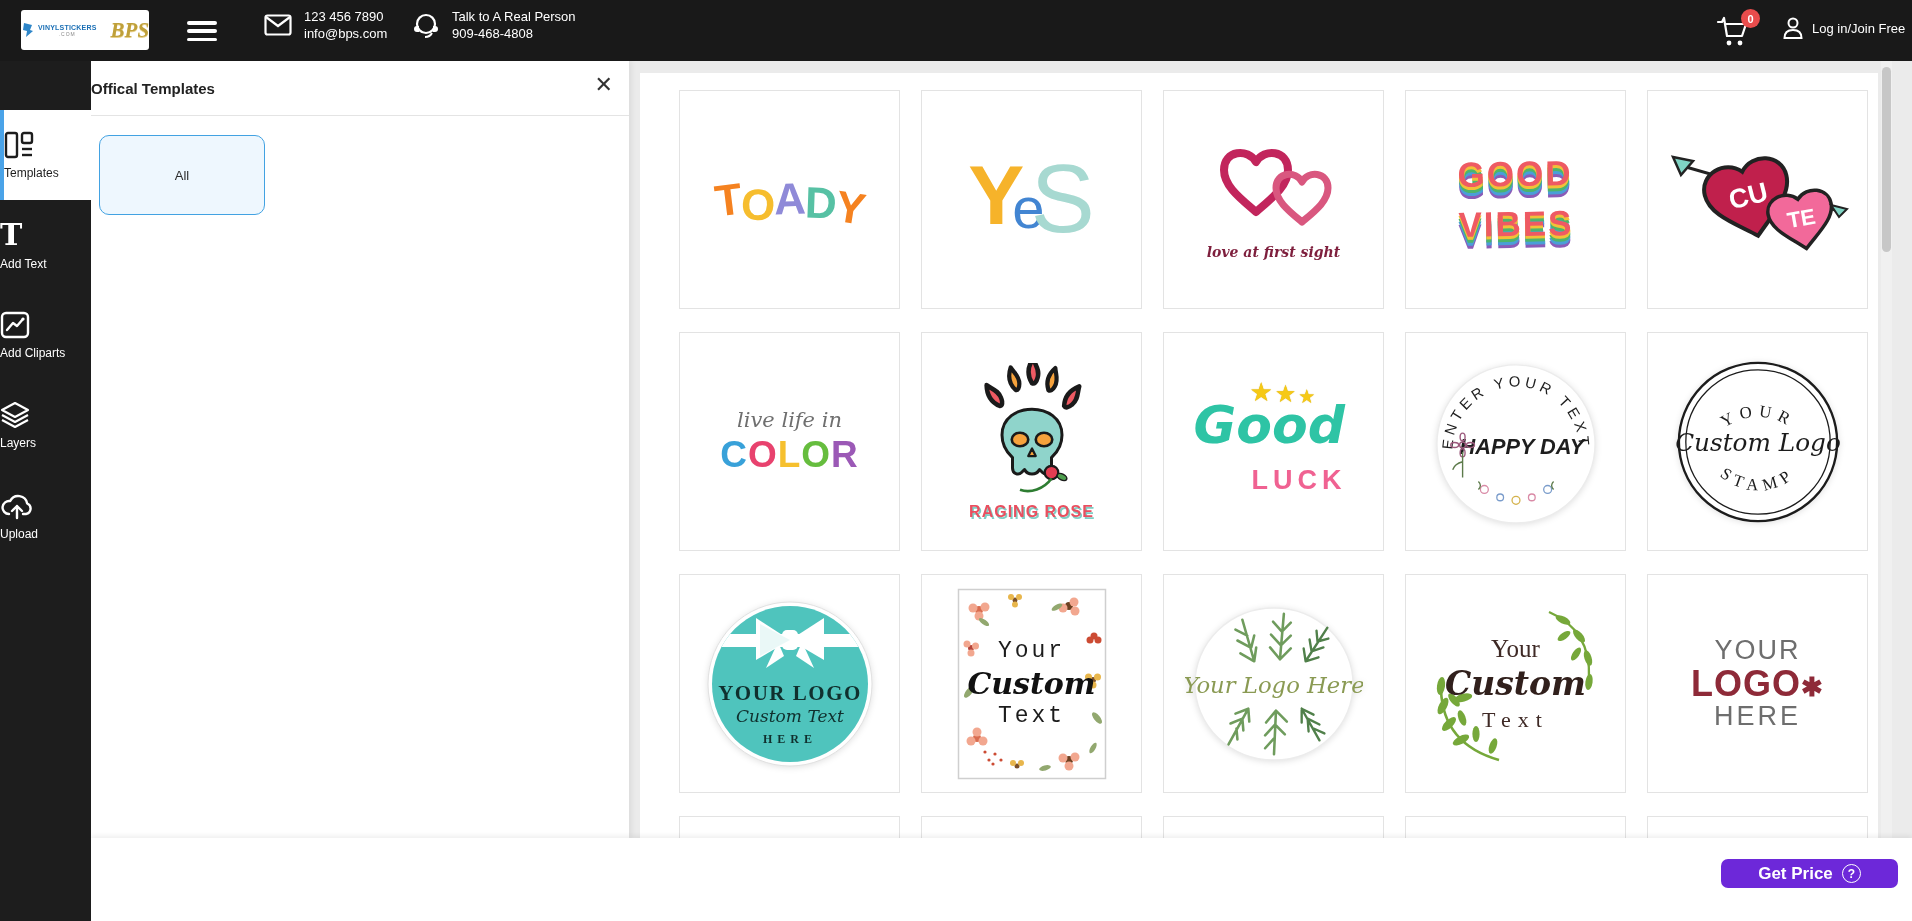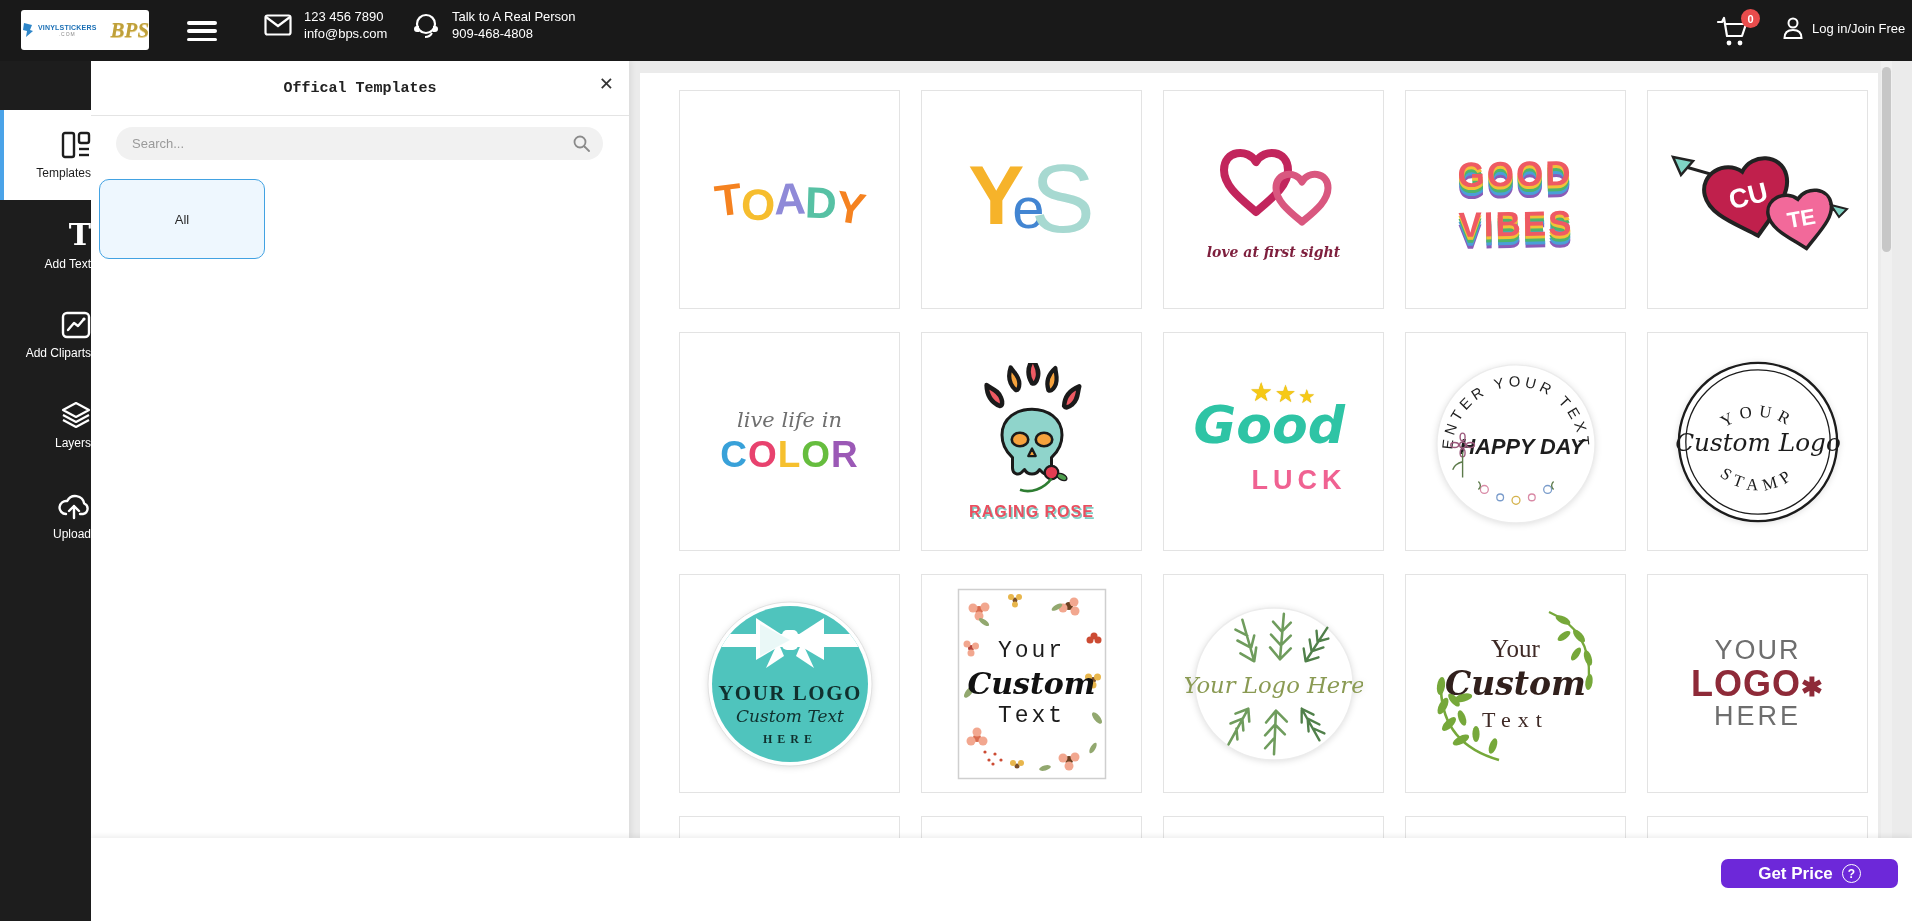--- a/index.html
+++ b/index.html
@@ -18,29 +18,29 @@
   .hamburger { position:absolute; left:187px; top:21px; width:30px; height:20px; display:flex; flex-direction:column; justify-content:space-between; cursor:pointer; }
   .hamburger div { height:3.5px; background:#fff; border-radius:2px; }
   .h-contact { position:absolute; top:9px; display:flex; align-items:center; gap:12px; color:#fff; cursor:pointer; }
   .h-contact .lines { display:flex; flex-direction:column; gap:2px; font-size:13px; line-height:15px; }
   .cart-wrap { position:absolute; left:1716px; top:16px; width:40px; height:34px; cursor:pointer; }
   .cart-badge { position:absolute; right:-4px; top:-7px; min-width:19px; height:19px; border-radius:50%; background:#e84c4c; color:#fff; font-size:11px; font-weight:bold; display:flex; align-items:center; justify-content:center; }
   .login-wrap { position:absolute; left:1782px; top:16px; display:flex; align-items:center; gap:8px; color:#fff; font-size:13px; cursor:pointer; white-space:nowrap; }
 
   
   .sidebar { position:absolute; left:0; top:61px; width:91px; height:860px; background:#1d1d1d; z-index:20; padding-top:49px; }
-  .side-item { width:91px; height:90px; display:flex; flex-direction:column; align-items:flex-end; justify-content:center; gap:7px; color:#fff; font-size:12px; cursor:pointer; }
+  .side-item { width:91px; height:90px; display:flex; flex-direction:column; align-items:flex-start; justify-content:center; gap:7px; color:#fff; font-size:12px; cursor:pointer; }
   .side-item.active { background:#fff; color:#1d1d1d; border-left:4px solid #4aa3e8; }
   .side-item.active svg { stroke:#1d1d1d; }
   .side-item svg { stroke:#fff; }
   .side-item .tglyph { font-family:"DejaVu Serif", serif; font-weight:bold; font-size:30px; line-height:30px; }
 
   
   .panel { position:absolute; left:91px; top:61px; width:538px; height:777px; background:#fff; z-index:10; box-shadow:2px 0 6px rgba(0,0,0,.08); }
-  .panel-head { position:relative; height:55px; border-bottom:1px solid #e4e4e4; display:flex; align-items:center; justify-content:center;font-family:Liberation Mono, monospace; }
+  .panel-head { position:relative; height:55px; border-bottom:1px solid #e4e4e4; display:flex; align-items:center; justify-content:flex-start; }
   .panel-title { font-size:15px; font-weight:bold; color:#222; }
   .panel-close { position:absolute; right:16px; top:13px; font-size:22px; color:#333; cursor:pointer; line-height:1; }
   .search-pill { position:relative; margin:11px 25px 0 25px; width:487px; height:33px; background:#f1f1f1; border-radius:17px; display:flex; align-items:center; }
   .search-pill input { flex:1; border:none; outline:none; background:transparent; font-size:13px; color:#444; padding:0 40px 0 16px; font-family:"Liberation Sans", sans-serif; }
   .search-pill input::placeholder { color:#9a9a9a; }
   .search-icon { position:absolute; right:13px; top:8px; }
   .tabs { margin:19px 0 0 8px; display:flex; gap:13px; }
   .tab { height:80px; border-radius:10px; display:flex; align-items:center; justify-content:center; font-size:13px; color:#2b2b2b; cursor:pointer; }
   .tab.active { width:166px; background:#eef7fe; border:1px solid #42a2e2; }
   .tab.plain { width:164px; background:#f7f7f7; border:1px solid #ececec; }
@@ -211,27 +211,20 @@
       <path d="M17,28 V16 M17,16 l-5,5 M17,16 l5,5"></path>
     </svg>
     <span>Upload</span>
   </div>
 </div>
 
 <div class="panel">
   <div class="panel-head">
     <span class="panel-title">Offical Templates</span>
     <span class="panel-close">✕</span>
-  </div>
-  <div class="search-pill">
-    <input type="text" placeholder="Search..." style="">
-    <svg class="search-icon" width="17" height="17" viewBox="0 0 17 17">
-      <circle cx="7" cy="7" r="5.5" fill="none" stroke="#8a8a8a" stroke-width="1.8"></circle>
-      <line x1="11.5" y1="11.5" x2="16" y2="16" stroke="#8a8a8a" stroke-width="1.8" stroke-linecap="round"></line>
-    </svg>
   </div>
   <div class="tabs">
     <div class="tab active">
       <span>All</span>
     </div>
   </div>
 </div>
 
 <div class="canvas">
   <div class="grid-surface">

